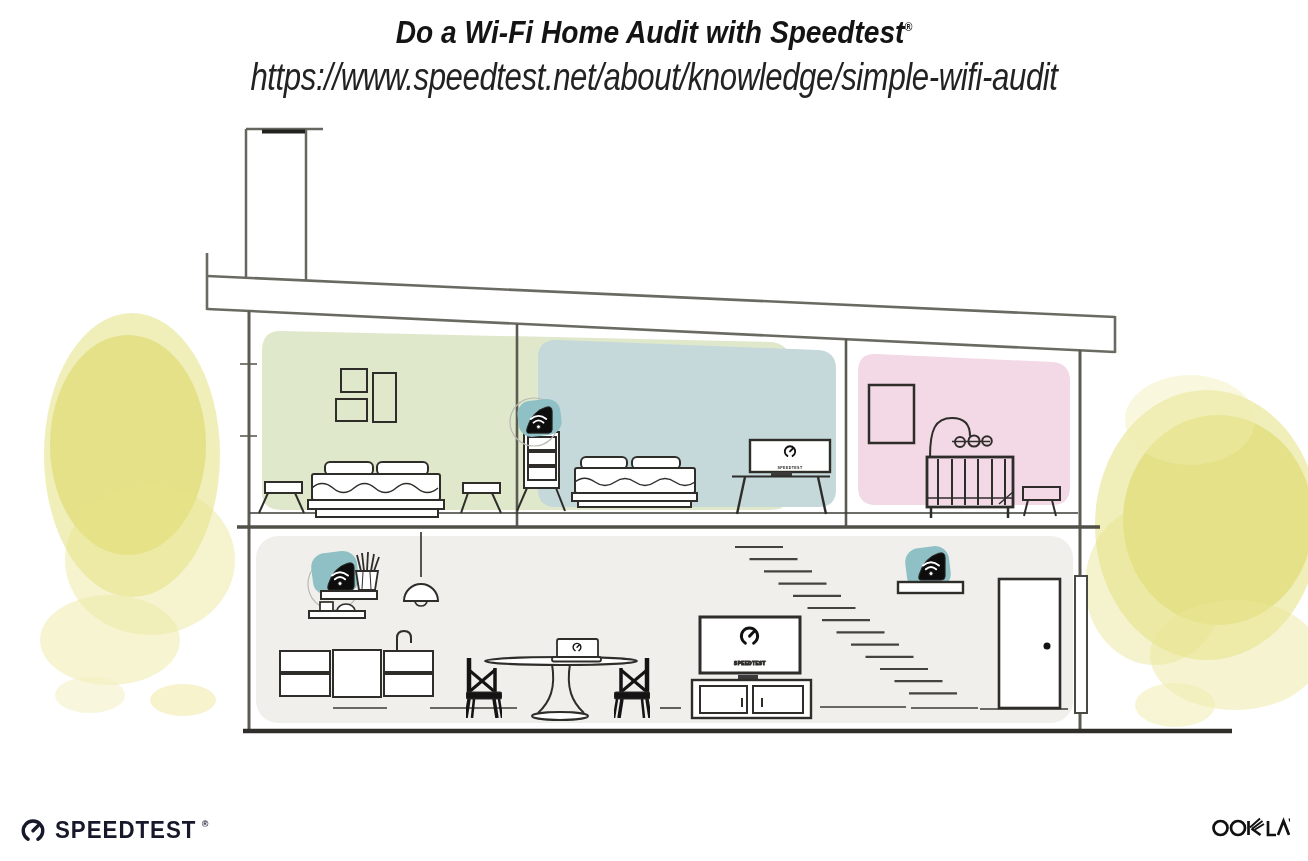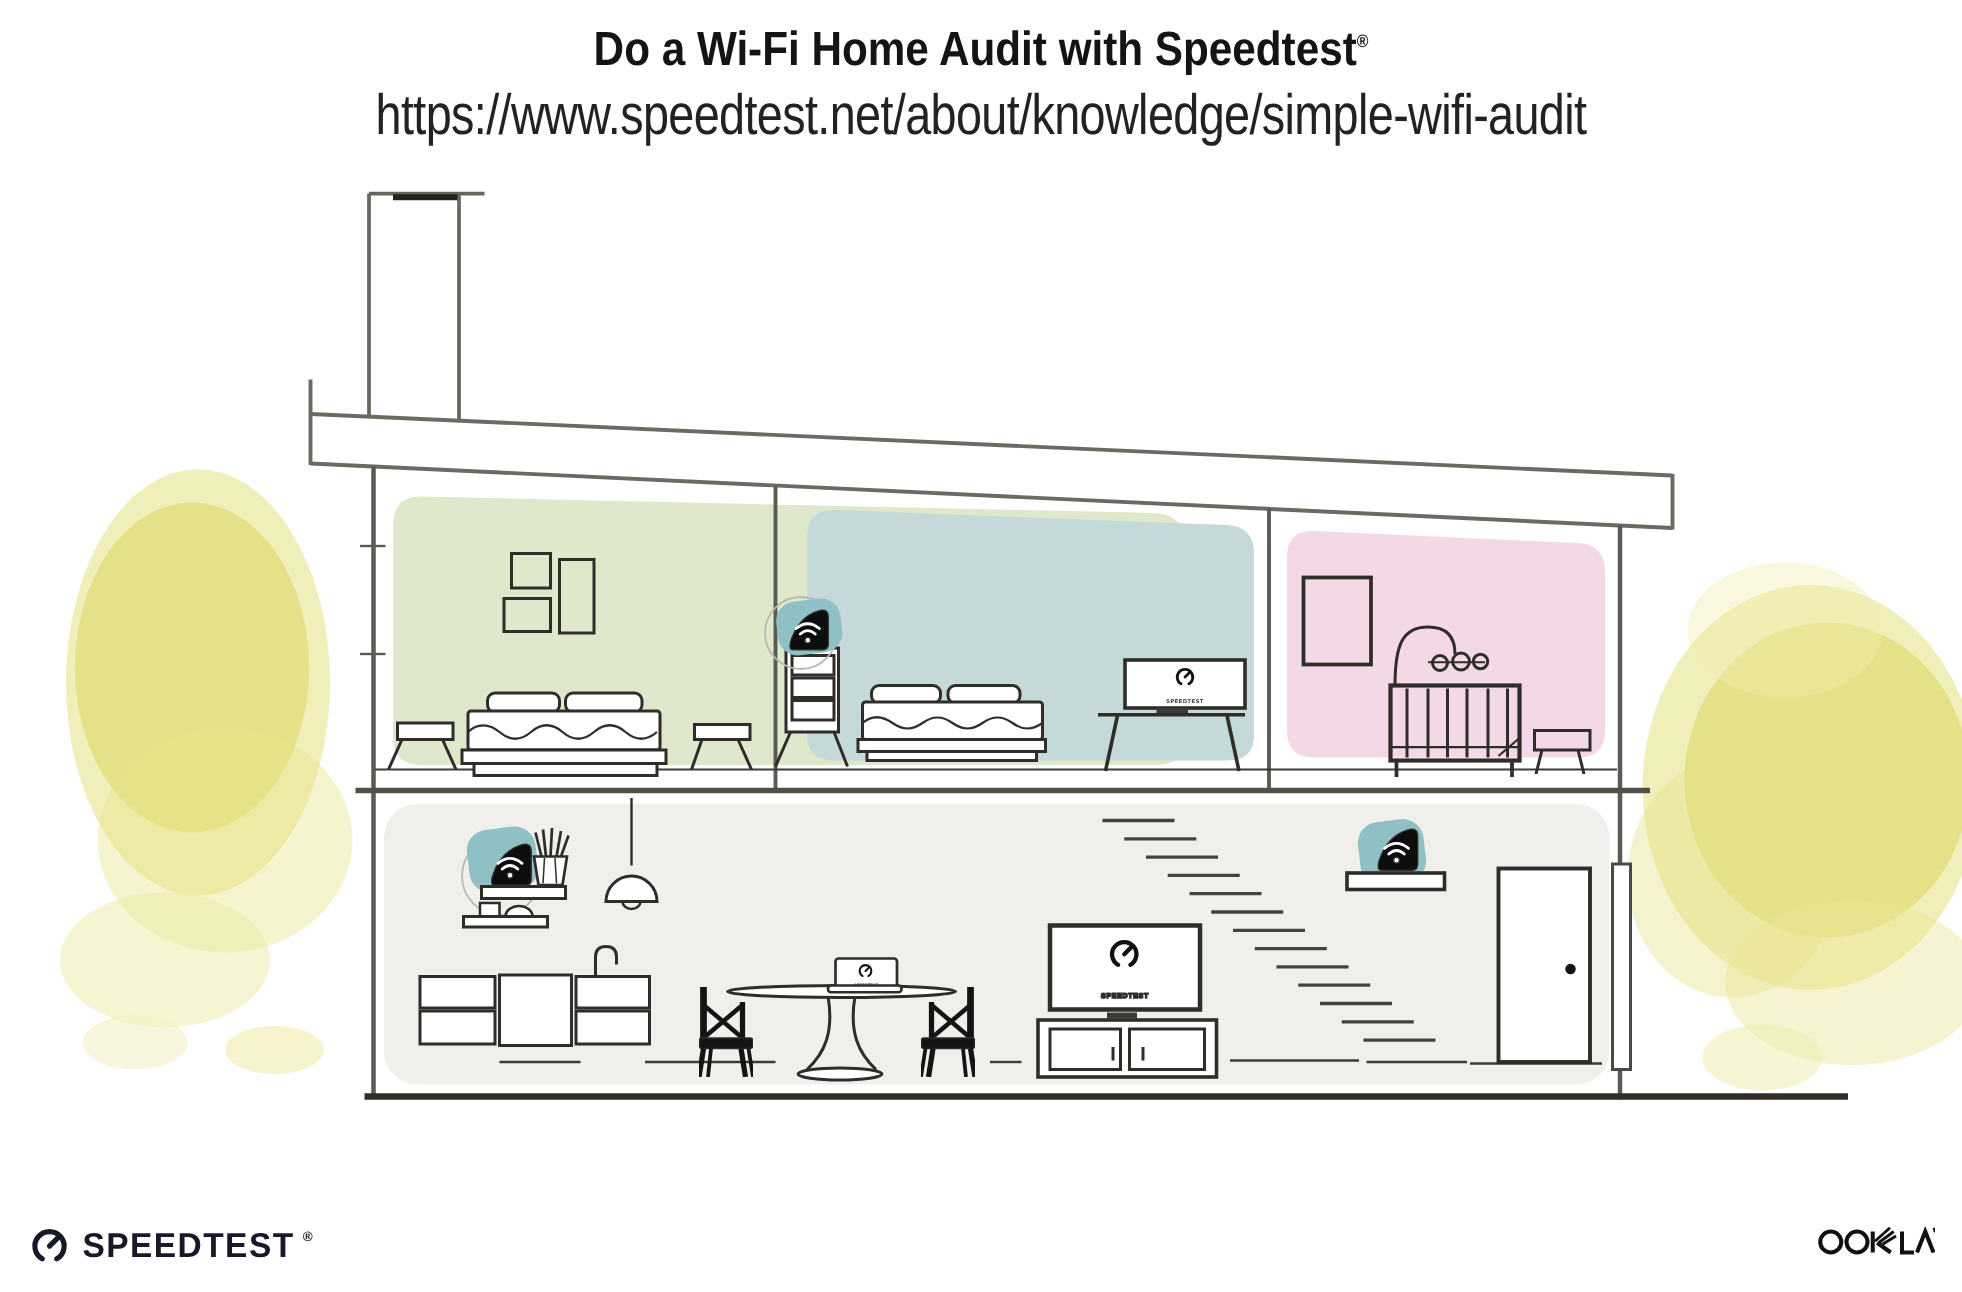--- a/index.html
+++ b/index.html
@@ -1,19 +1,19 @@
 <!DOCTYPE html>
 <html><head>
 <meta charset="utf-8">
 <style>
   html,body{margin:0;padding:0;background:#fff;}
   #canvas{position:relative;width:1308px;height:861px;background:#ffffff;overflow:hidden;
           font-family:"Liberation Sans",sans-serif;}
   .scene{position:absolute;left:0;top:0;}
-  .header{position:absolute;top:0;left:0;width:100%;text-align:center;z-index:5;}
+  .header{position:absolute;top:0;left:0;width:100%;text-align:center;z-index:5;font-style:italic;}
   .title{margin:14px 0 0 0;font-size:32px;font-weight:700;color:#141414;letter-spacing:0;
          display:block;transform:scaleX(.88);transform-origin:center;}
   .title sup{font-size:12px;font-weight:700;vertical-align:super;}
   .url{margin-top:5px;font-size:38px;font-weight:400;color:#222;letter-spacing:-.5px;
        transform:scaleX(.82);transform-origin:center;}
   .st-logo{position:absolute;left:18px;bottom:16px;display:flex;align-items:center;z-index:5;color:#17182a;}
   .st-word{font-size:23px;font-weight:700;letter-spacing:1px;margin-left:7px;transform:scaleX(.97);transform-origin:left;}
   .st-reg{font-size:9px;vertical-align:top;position:relative;top:-6px;left:1px;font-weight:700;}
   .ookla{position:absolute;right:18px;bottom:20px;z-index:5;}
   .screen-label{font-family:"Liberation Sans",sans-serif;font-weight:700;fill:#222;}

